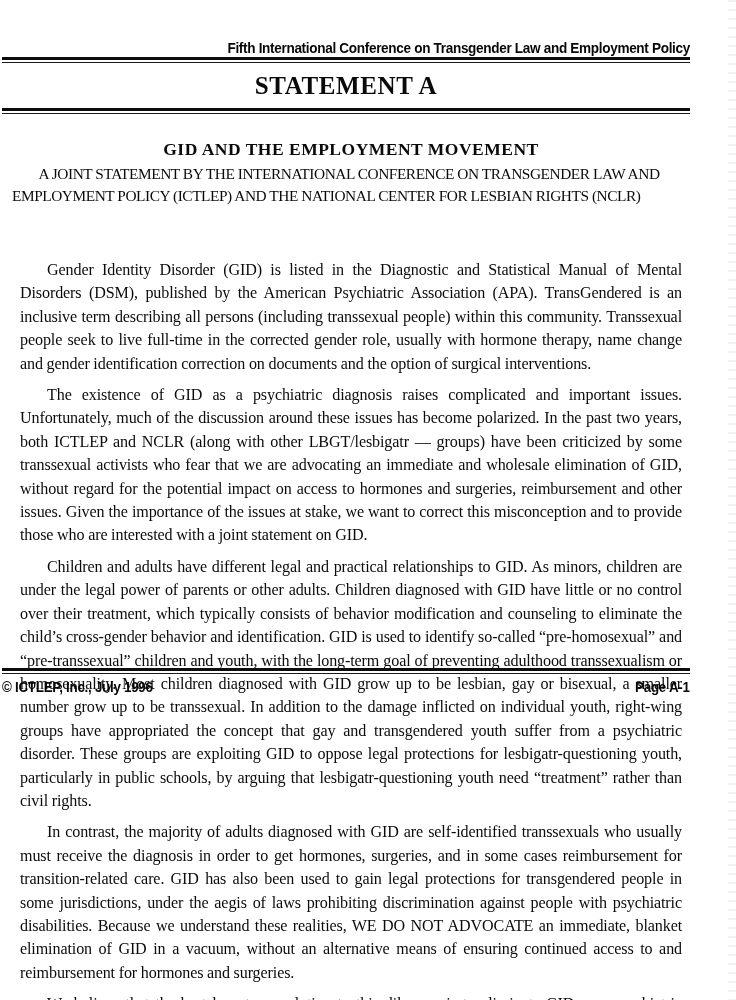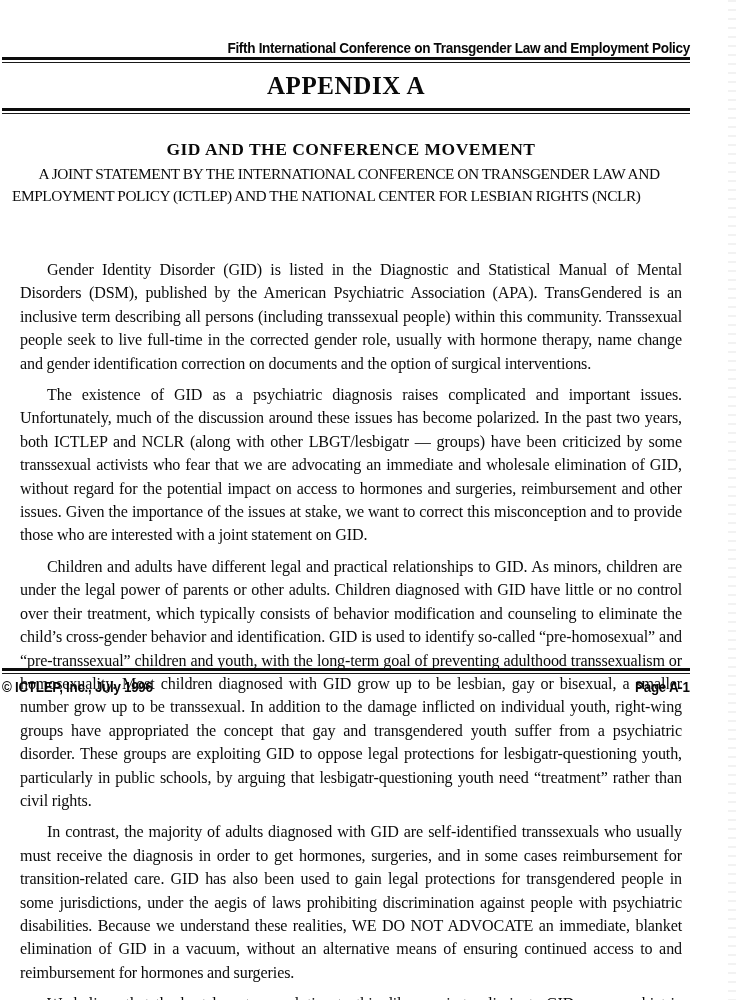--- a/index.html
+++ b/index.html
@@ -170,31 +170,31 @@
   <div class="header-block">
 
     <div class="running-head">Fifth International Conference on Transgender Law and Employment Policy</div>
 
     <div class="rule-double">
       <div class="bar-thick"></div>
       <div class="bar-gap"></div>
       <div class="bar-thin"></div>
     </div>
 
-    <div class="appendix-title">APPENDIX A</div>
+    <div class="appendix-title">STATEMENT A</div>
 
     <div class="rule-double">
       <div class="bar-thick"></div>
       <div class="bar-gap"></div>
       <div class="bar-thin"></div>
     </div>
 
   </div>
 
-  <h1 class="section-heading">GID AND THE CONFERENCE MOVEMENT</h1>
+  <h1 class="section-heading">GID AND THE EMPLOYMENT MOVEMENT</h1>
 
   <div class="lead-statement">A JOINT STATEMENT BY THE INTERNATIONAL CONFERENCE ON TRANSGENDER LAW AND EMPLOYMENT POLICY (ICTLEP) AND THE NATIONAL CENTER FOR LESBIAN RIGHTS (NCLR)</div>
 
   <div class="body-copy">
     <p>Gender Identity Disorder (GID) is listed in the Diagnostic and Statistical Manual of Mental Disorders (DSM), published by the American Psychiatric Association (APA). TransGendered is an inclusive term describing all persons (including transsexual people) within this community. Transsexual people seek to live full-time in the corrected gender role, usually with hormone therapy, name change and gender identification correction on documents and the option of surgical interventions.</p>
     <p>The existence of GID as a psychiatric diagnosis raises complicated and important issues. Unfortunately, much of the discussion around these issues has become polarized. In the past two years, both ICTLEP and NCLR (along with other LBGT/lesbigatr — groups) have been criticized by some transsexual activists who fear that we are advocating an immediate and wholesale elimination of GID, without regard for the potential impact on access to hormones and surgeries, reimbursement and other issues. Given the importance of the issues at stake, we want to correct this misconception and to provide those who are interested with a joint statement on GID.</p>
     <p>Children and adults have different legal and practical relationships to GID. As minors, children are under the legal power of parents or other adults. Children diagnosed with GID have little or no control over their treatment, which typically consists of behavior modification and counseling to eliminate the child’s cross-gender behavior and identification. GID is used to identify so-called “pre-homosexual” and “pre-transsexual” children and youth, with the long-term goal of preventing adulthood transsexualism or homosexuality. Most children diagnosed with GID grow up to be lesbian, gay or bisexual, a smaller number grow up to be transsexual. In addition to the damage inflicted on individual youth, right-wing groups have appropriated the concept that gay and transgendered youth suffer from a psychiatric disorder. These groups are exploiting GID to oppose legal protections for lesbigatr-questioning youth, particularly in public schools, by arguing that lesbigatr-questioning youth need “treatment” rather than civil rights.</p>
     <p>In contrast, the majority of adults diagnosed with GID are self-identified transsexuals who usually must receive the diagnosis in order to get hormones, surgeries, and in some cases reimbursement for transition-related care. GID has also been used to gain legal protections for transgendered people in some jurisdictions, under the aegis of laws prohibiting discrimination against people with psychiatric disabilities. Because we understand these realities, WE DO NOT ADVOCATE an immediate, blanket elimination of GID in a vacuum, without an alternative means of ensuring  continued access to and reimbursement for hormones and surgeries.</p>
     <p>We believe that the best long-term solution to this dilemma is to eliminate GID as a psychiatric disorder and to redefine transsexualism as a medical condition. The existing system of access to transition-related health care is grossly inadequate and unfair. It vests psychiatrists with far too much power over access to hormones and surgeries. It denies our right to autonomy and self-definition. And it excludes the vast majority of transsexual people from any hope of reimbursement for</p>
   </div>

